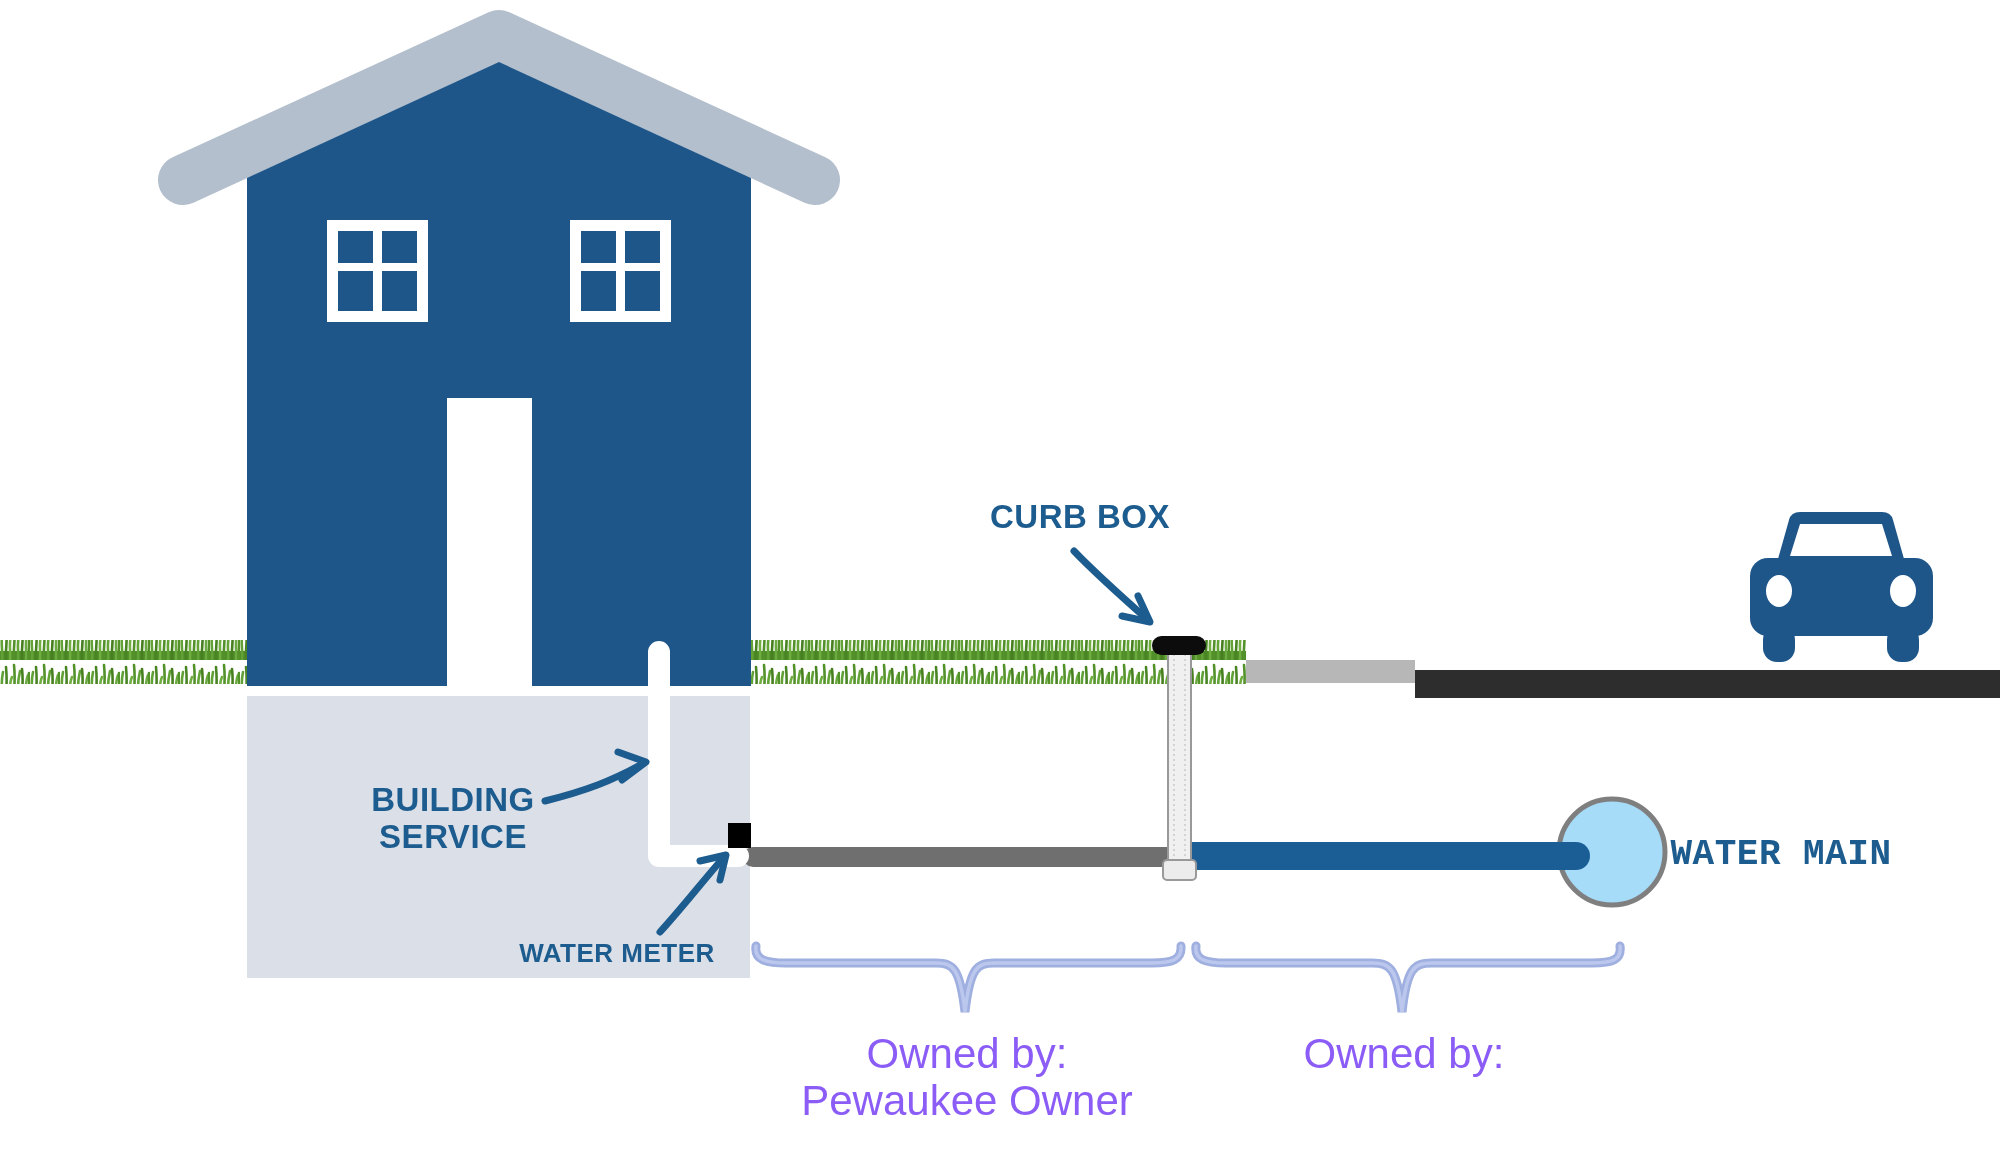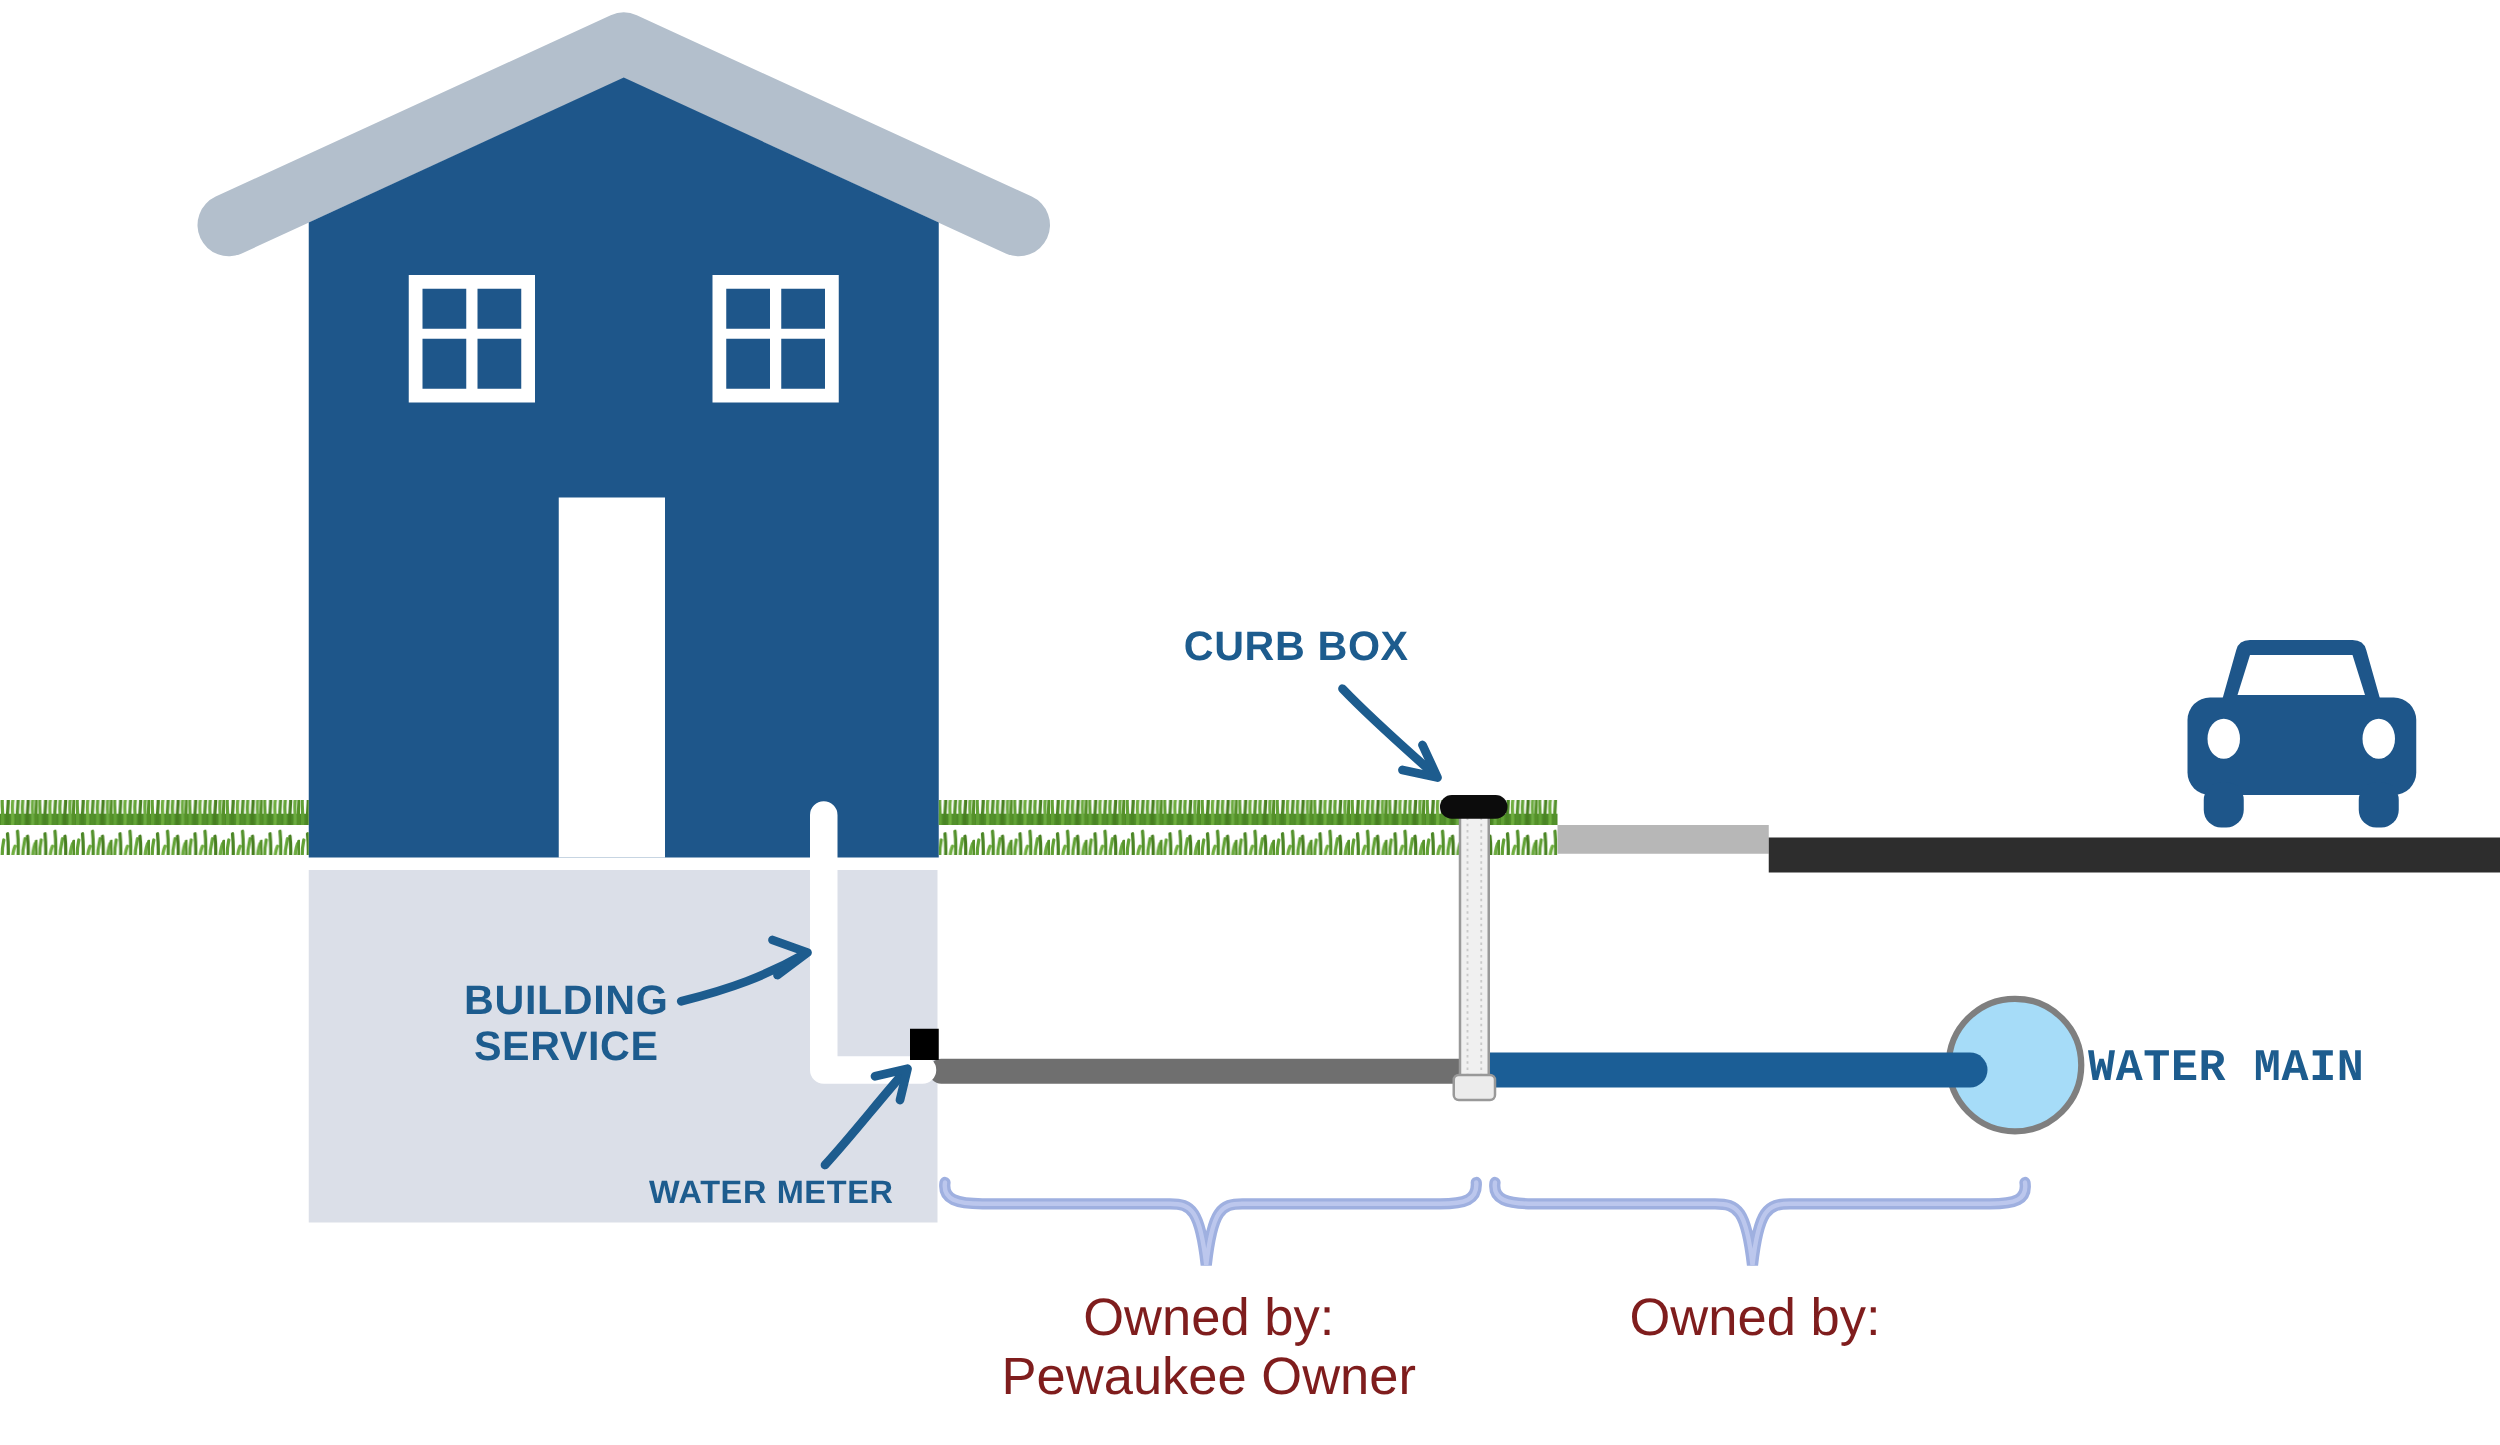--- a/index.html
+++ b/index.html
@@ -21,21 +21,21 @@
     text-align:center;
     line-height:1.0;
   }
   .lbl-small{font-size:33px;}
   .lbl-meter{font-size:26px;text-align:center;}
   .lbl-wsl{font-size:40px;}
   .lbl-main{font-size:36px;}
   .lbl-bp{line-height:37px;margin-top:24px;}
   .owned{
     position:absolute;
-    color:#7f1d1d;
+    color:#8b5cf6;
     font-size:42px;
     font-weight:normal;
     line-height:47px;
     white-space:nowrap;
     transform:translateX(-50%);
     text-align:center;
   }
   .arrow{stroke:#1d5c8e;stroke-width:7;fill:none;stroke-linecap:round;stroke-linejoin:round;}
 </style>
 </head>
@@ -135,21 +135,21 @@
   <g class="arrow">
     <path d="M660,932 C682,908 702,882 724,857"></path>
     <path d="M700,861 L726,855 L720,880"></path>
   </g>
   <g class="arrow">
     <path d="M1074,551 C1096,574 1122,597 1148,620"></path>
     <path d="M1122,616 L1150,622 L1138,596"></path>
   </g>
 </svg>
 
-<div class="lbl lbl-small" style="left:1037px; top:500px;">CURB BOX</div>
+<div class="lbl lbl-small" style="left:1080px; top:500px;">CURB BOX</div>
 
 <div class="lbl lbl-small lbl-bp" style="left:453px; top:757px;">
   <div>BUILDING</div>
   <div>SERVICE</div>
 </div>
 
 <div class="lbl lbl-meter" style="left:617px; top:940px;">WATER METER</div>
 
 
 <div class="lbl lbl-main" style="left:1781px; top:837px;font-family:Liberation Mono, monospace;">WATER MAIN</div>

